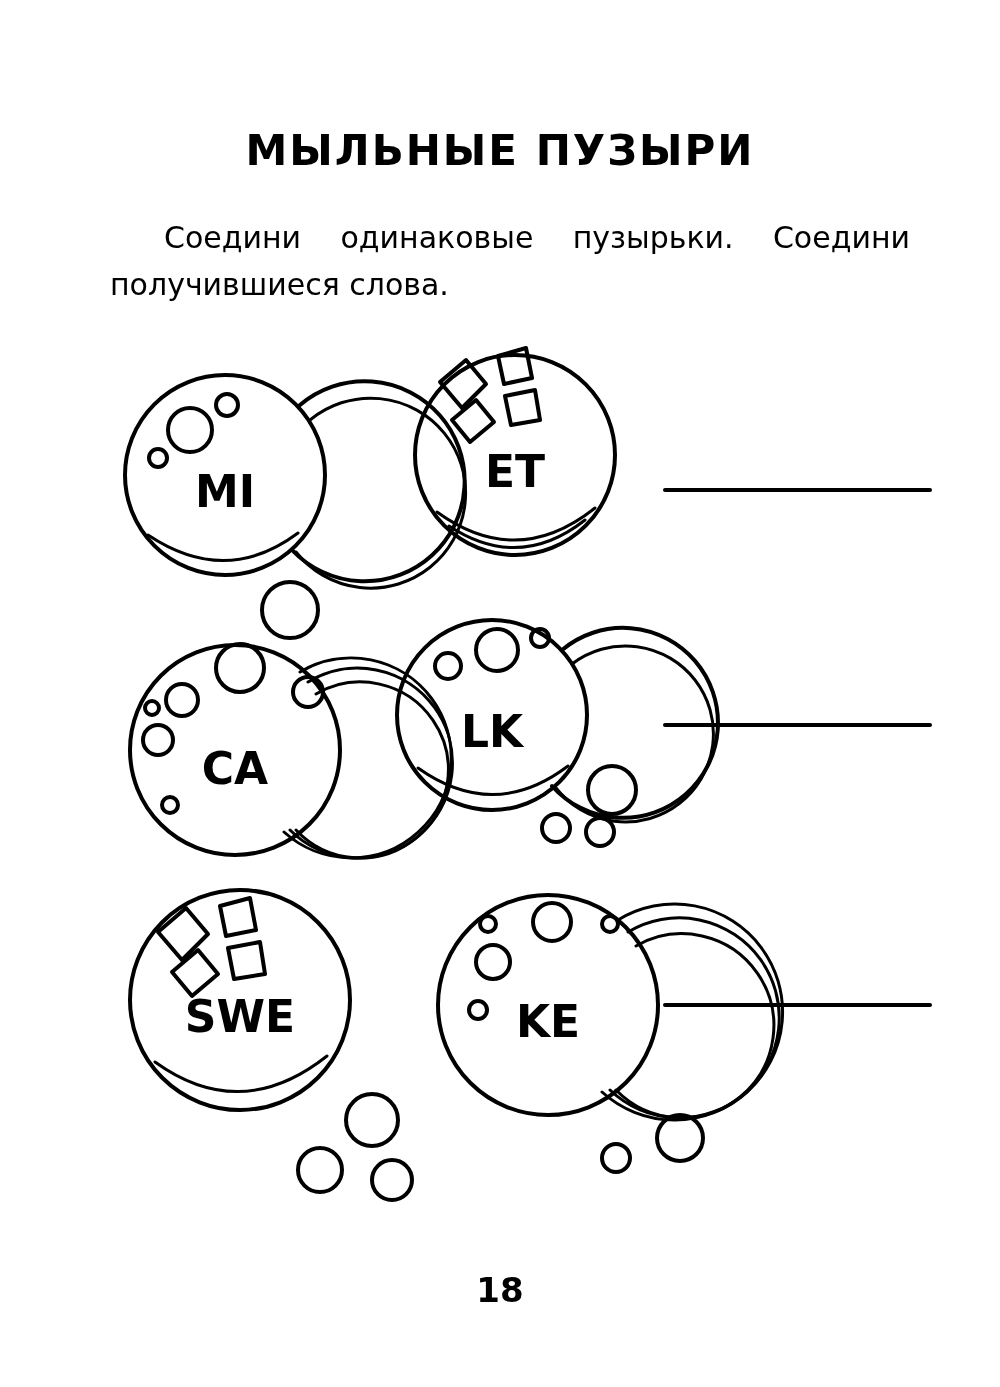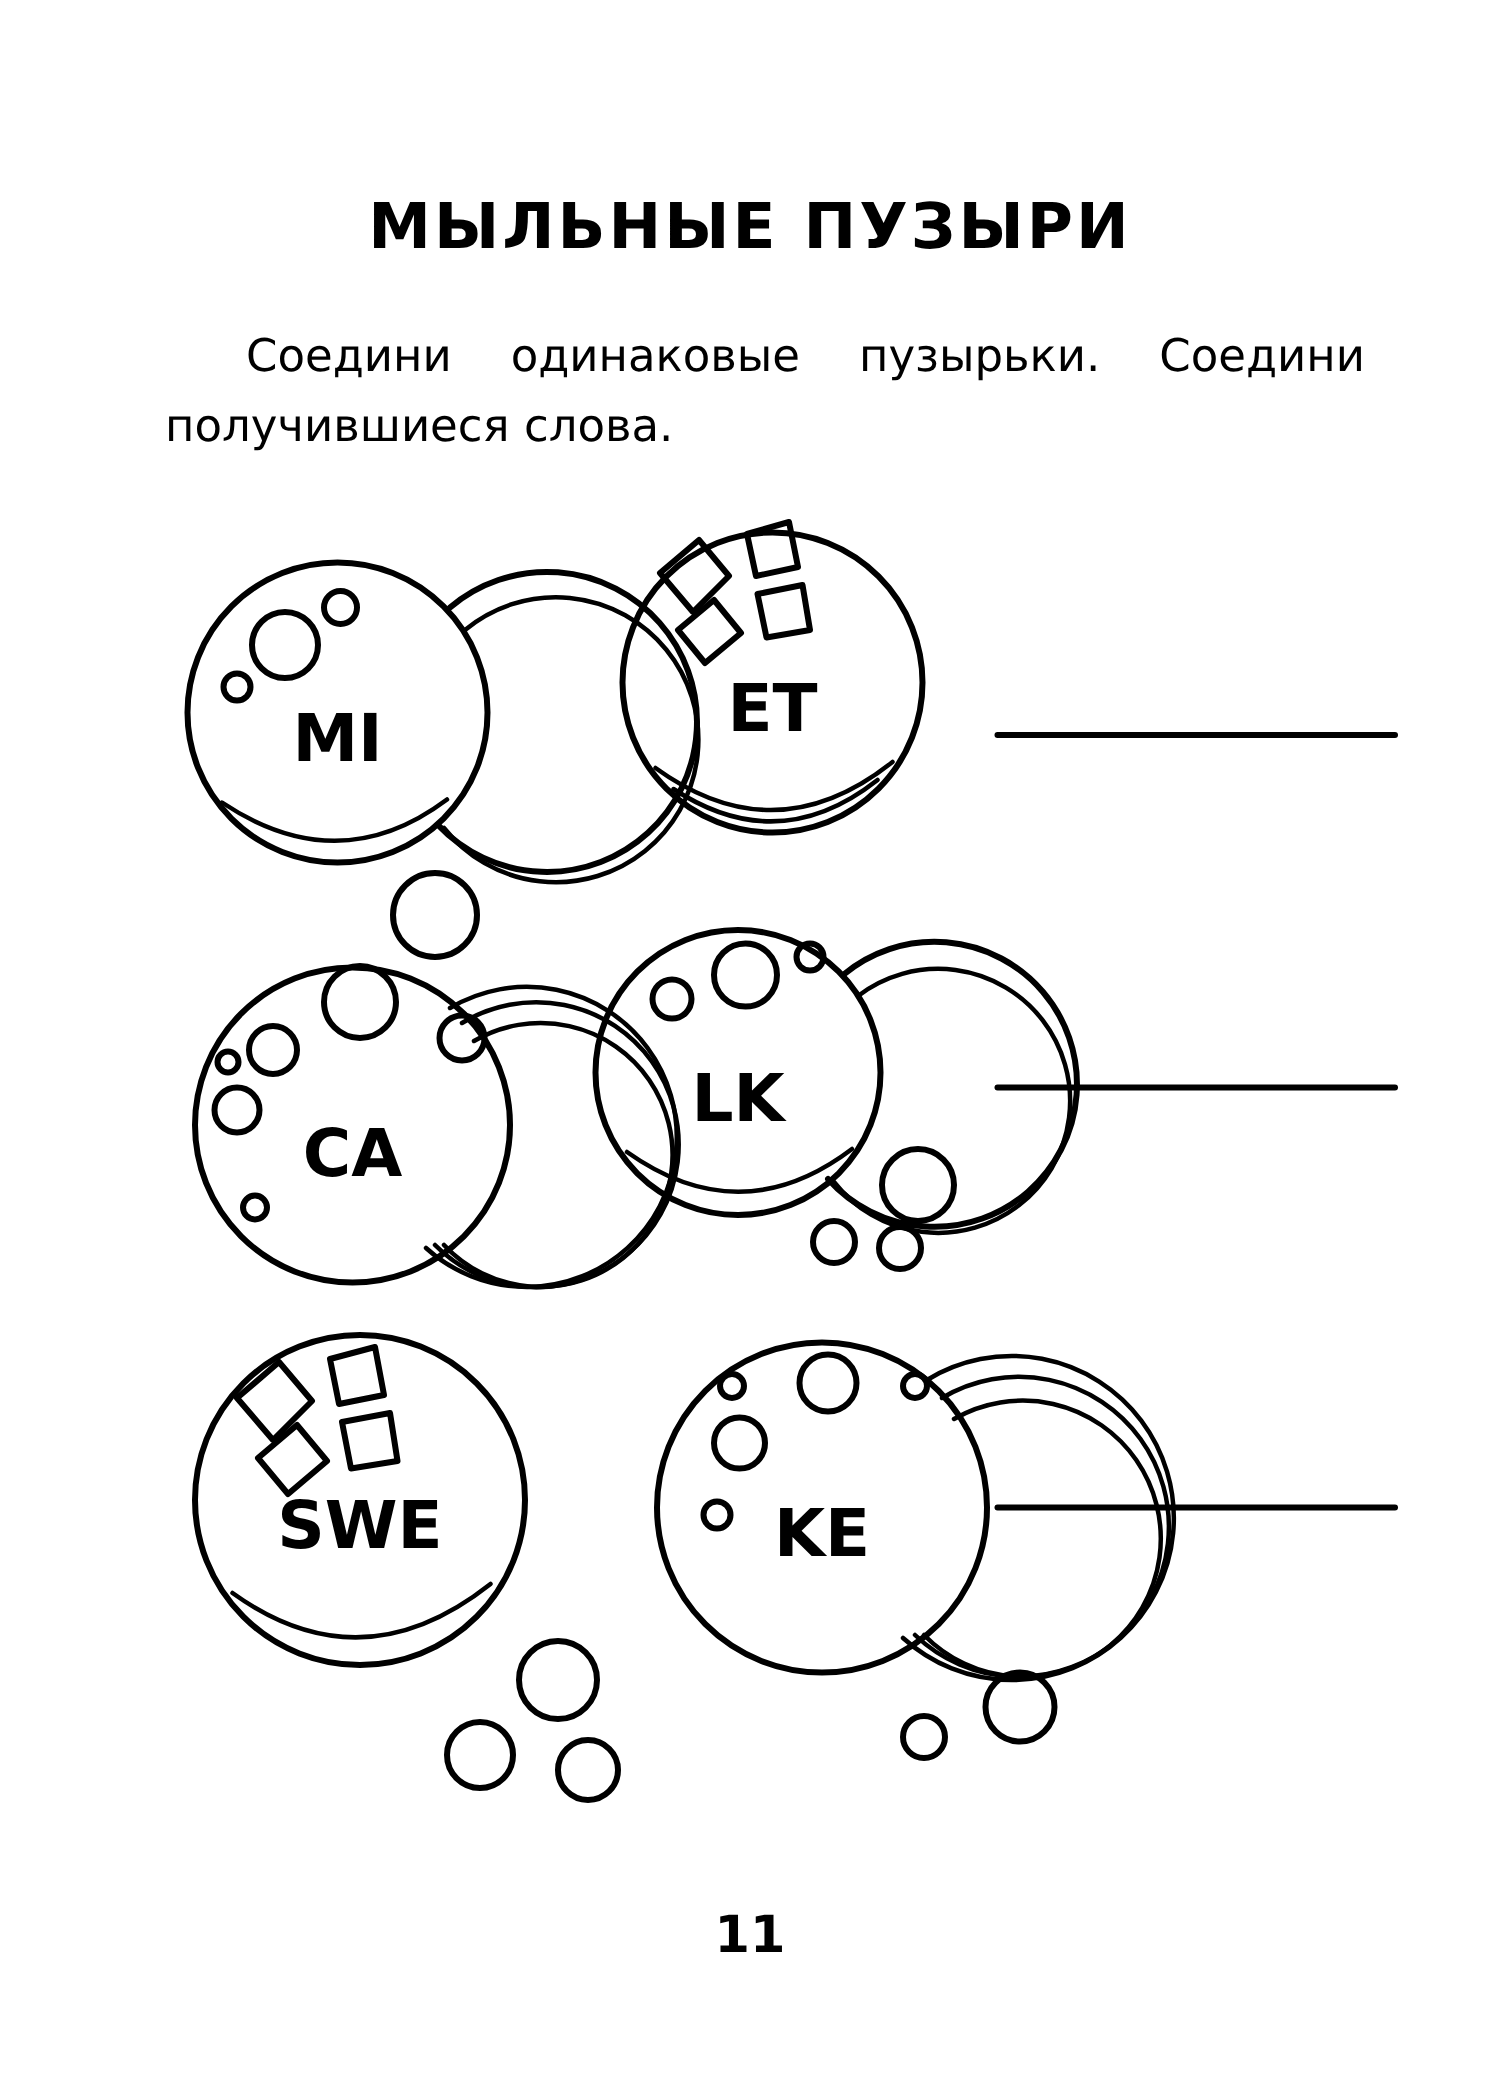--- a/index.html
+++ b/index.html
@@ -182,15 +182,15 @@
           <circle cx="616" cy="838" r="14" stroke-width="4"></circle>
           <text class="bubble-label" x="548" y="705" stroke="none">KE</text>
         </g>
 
         <line x1="665" y1="685" x2="930" y2="685" stroke-width="4"></line>
 
       </g>
     </svg>
   </div>
 
-  <div class="page-number">11</div>
+  <div class="page-number">18</div>
 
 </div>
 
 </body></html>

